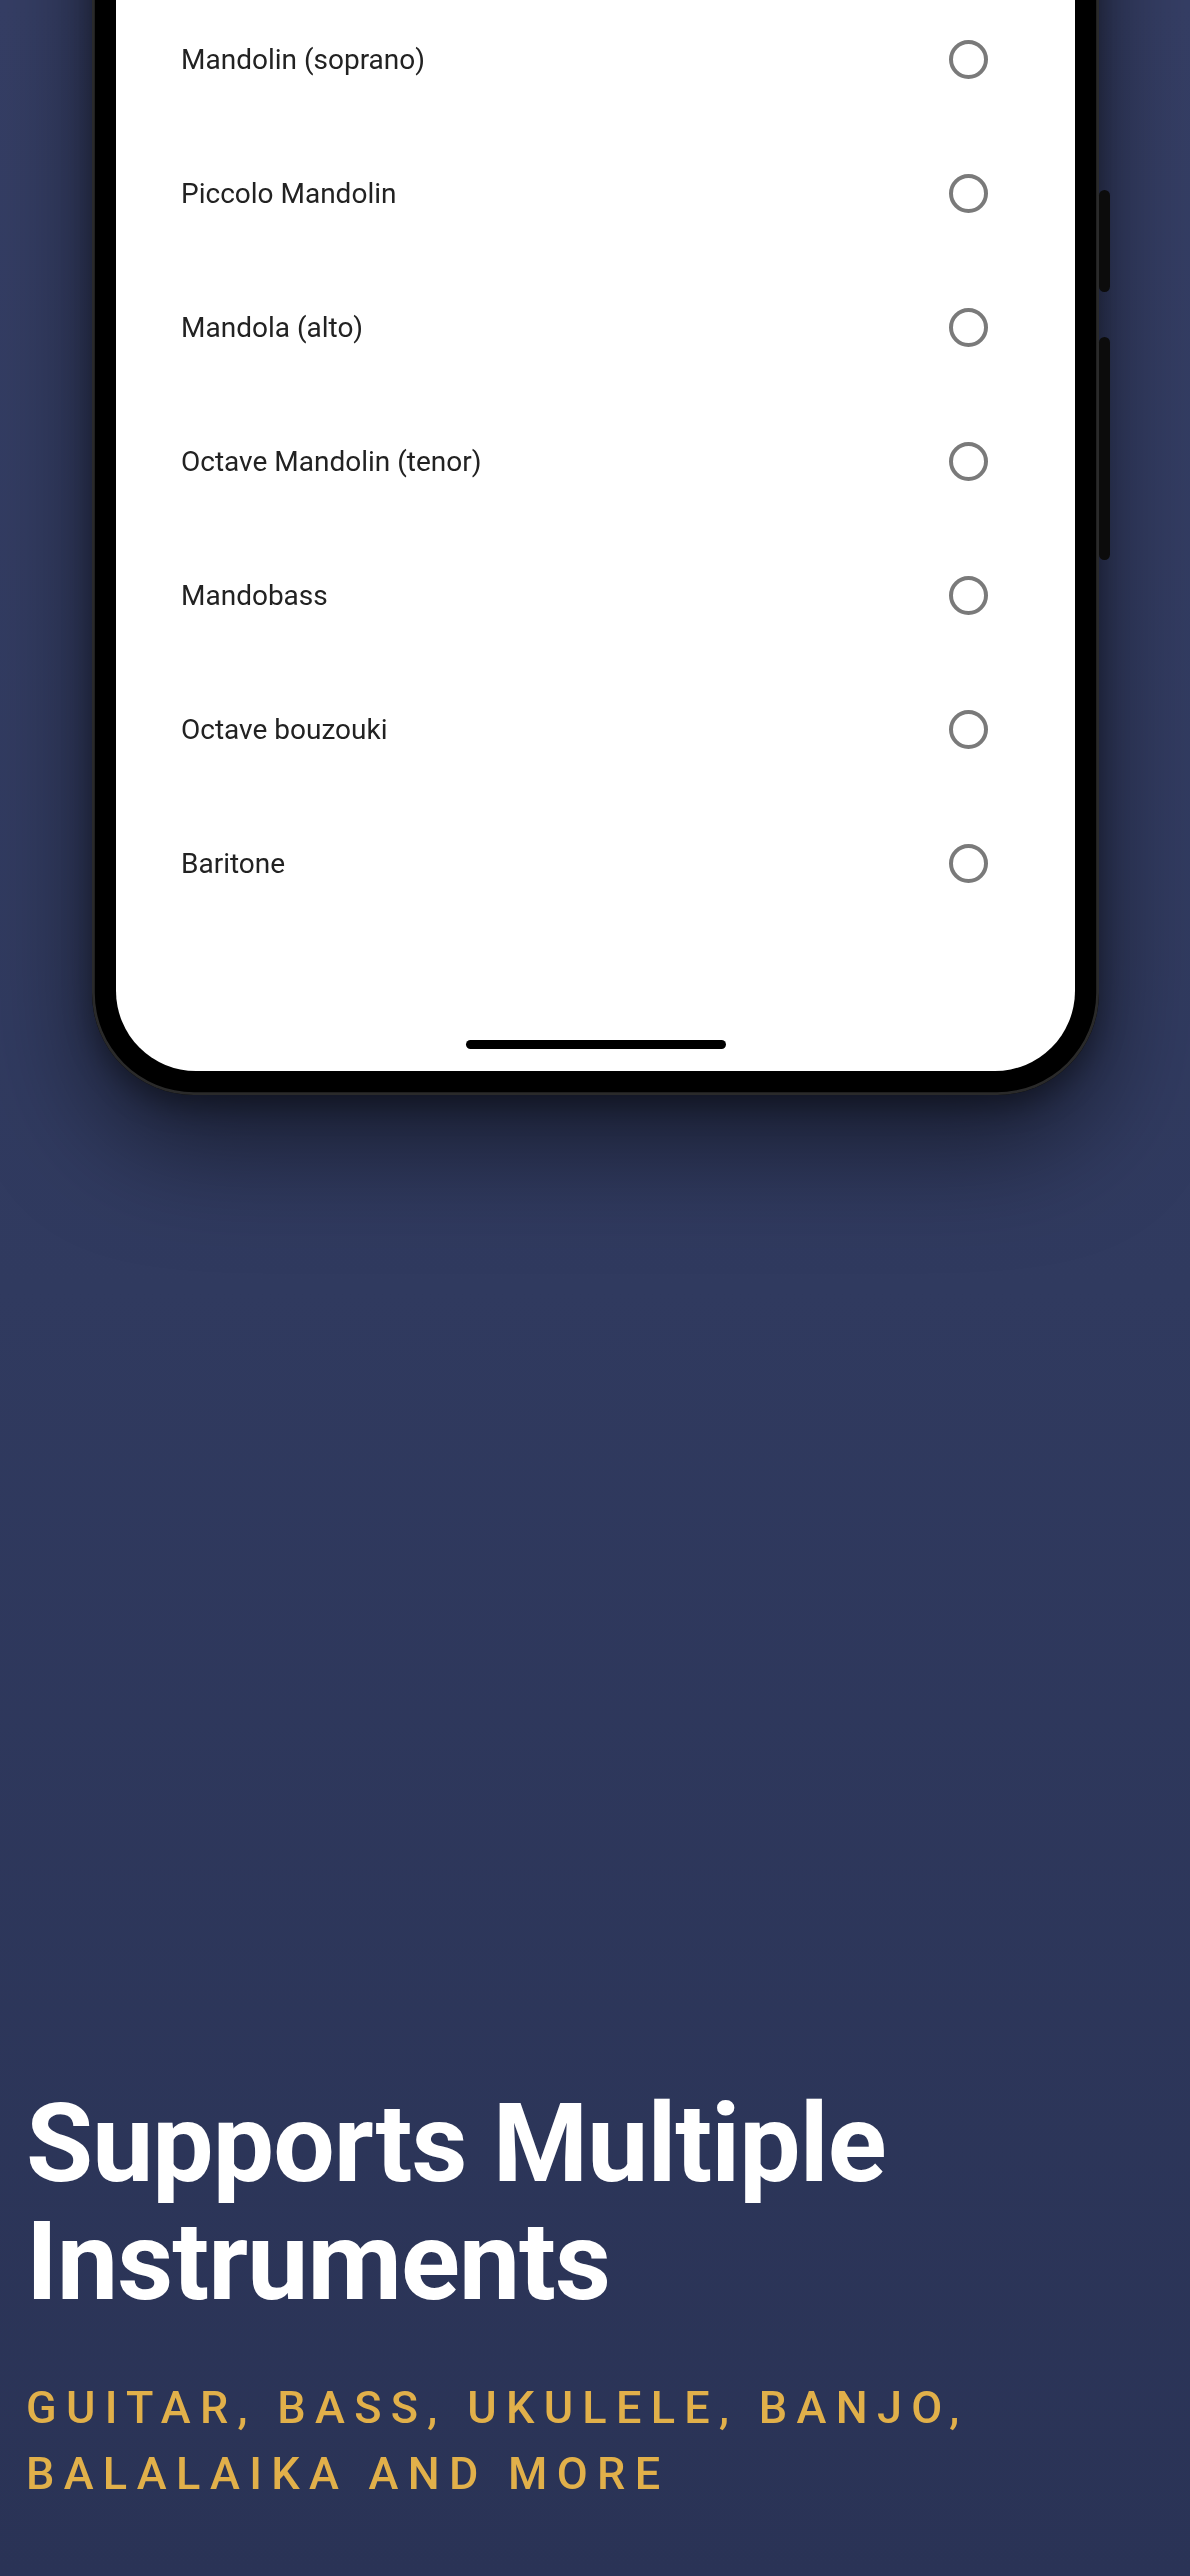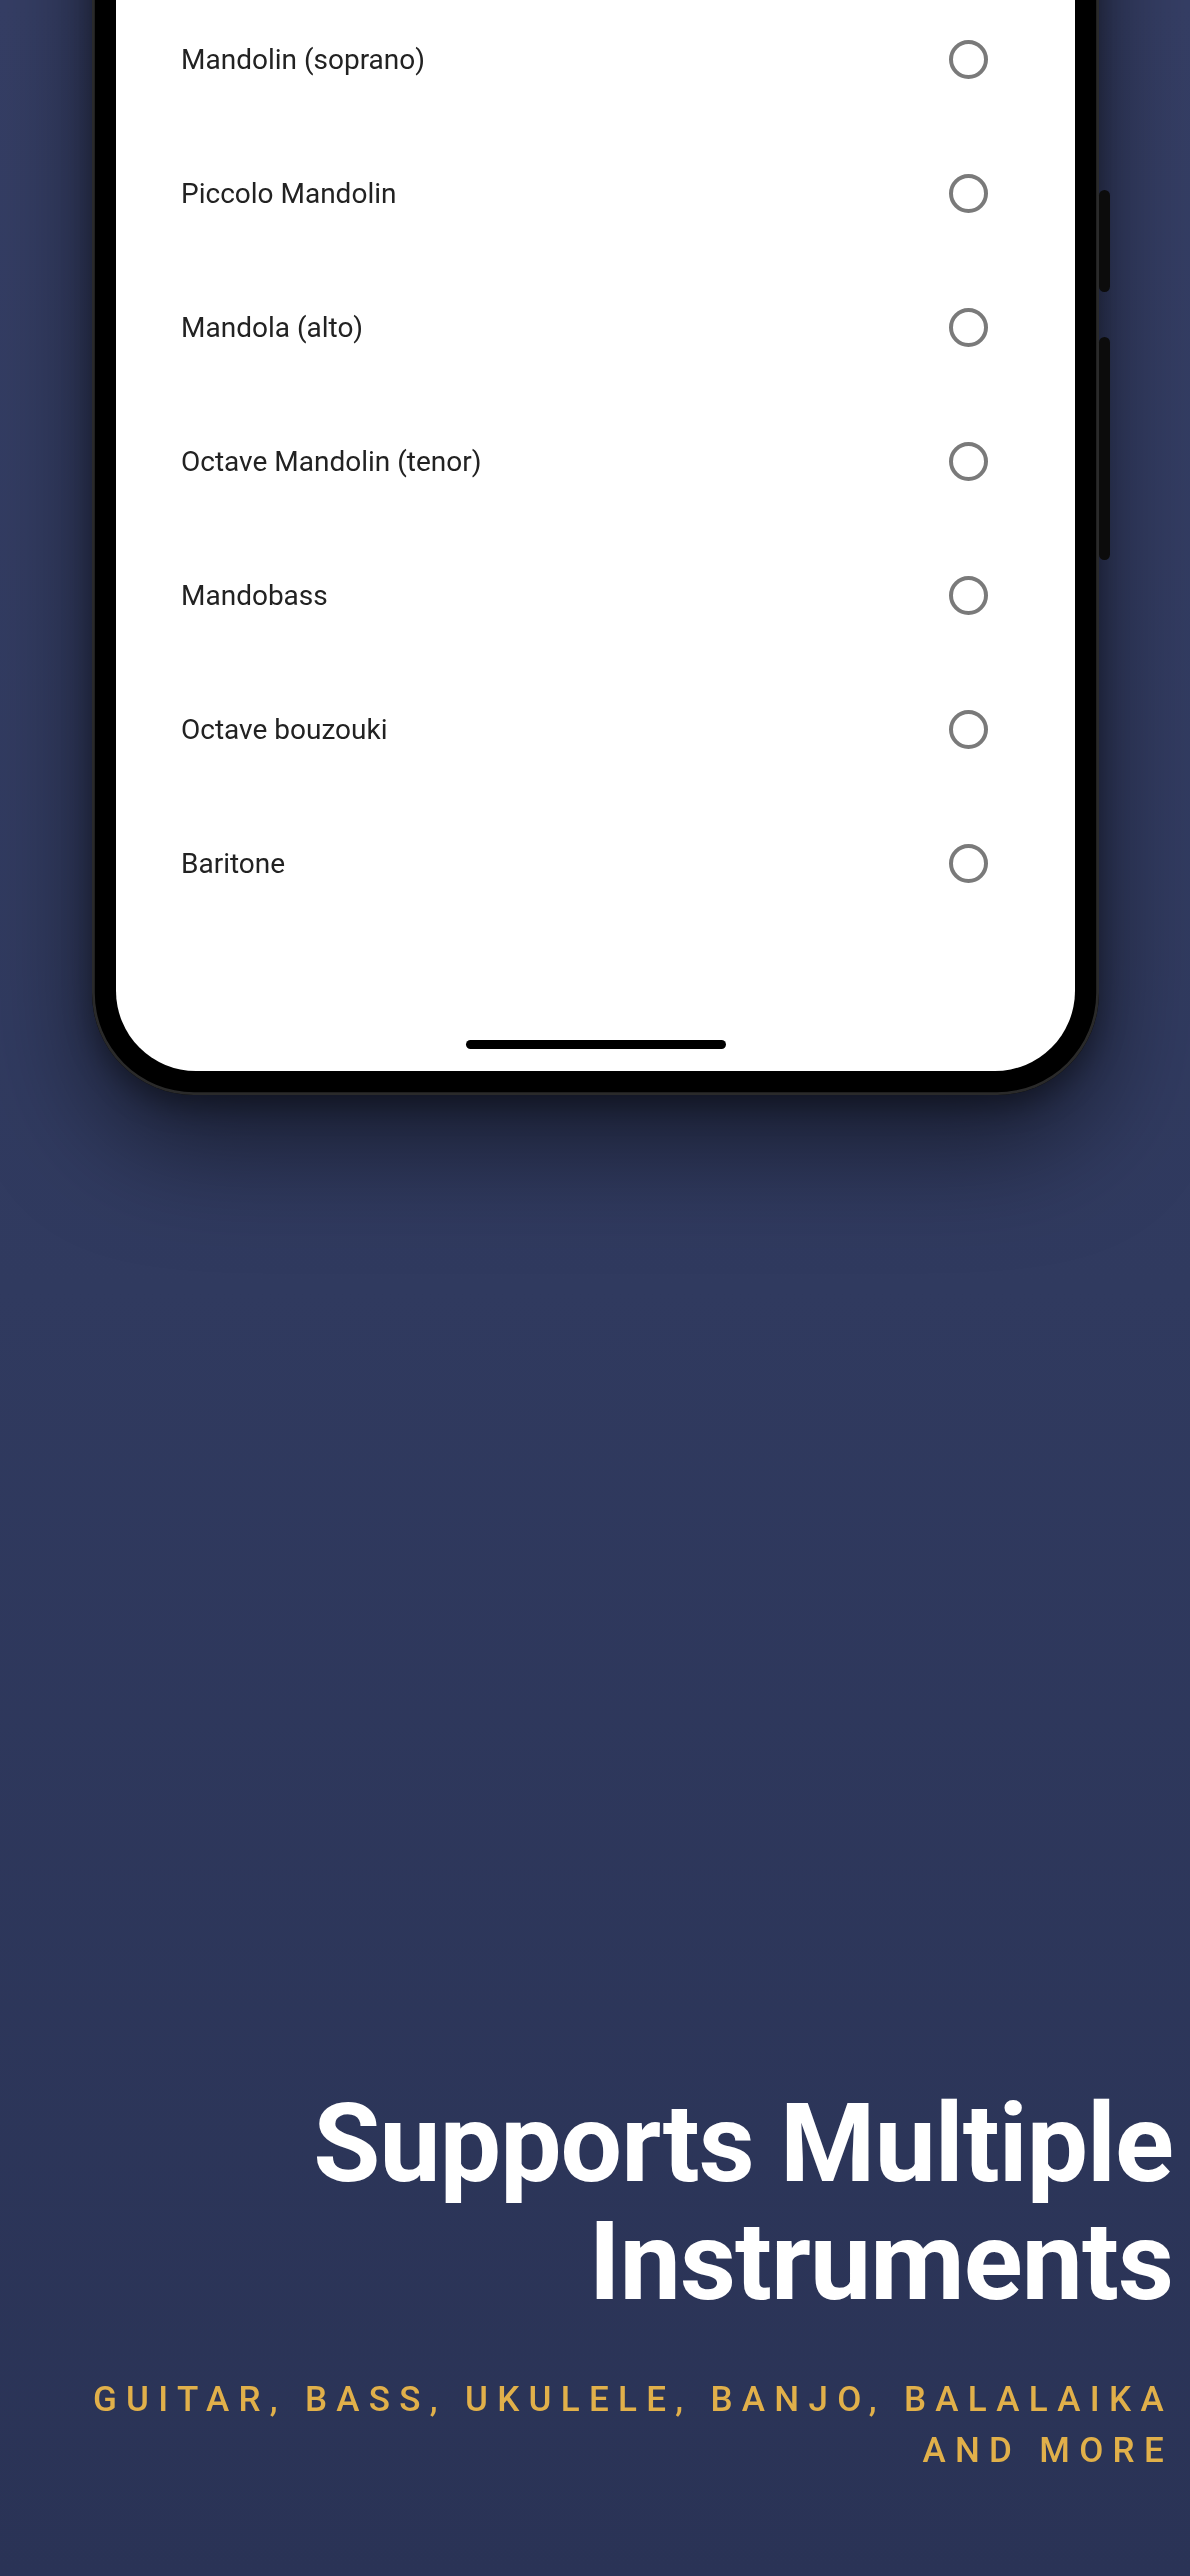--- a/index.html
+++ b/index.html
@@ -63,34 +63,34 @@
     .home-indicator {
       position: absolute;
       left: 50%; transform: translateX(-50%);
       bottom: 22px;
       width: 260px; height: 9.3px;
       background: #000; border-radius: 9.3px;
     }
     .promo {
       position: absolute;
       left: 0; right: 0; top: 2086px;
-      text-align: right;
-      padding: 0 18px;
+      text-align: left;
+      padding: 0 26px;
     }
     .promo-title {
       color: #fff;
       font-size: 109px;
       line-height: 1.08;
       font-weight: 700;
       letter-spacing: -0.9px;
       margin-bottom: 54px;
     }
     .promo-sub {
       color: #e1b04a;
-      font-size: 35px;
+      font-size: 45px;
       line-height: 1.45;
       font-weight: 500;
       letter-spacing: 9.3px;
     }
   </style>
 </head>
 <body>
 
 <div class="phone-frame">
   <div class="phone-side-btn side-btn-1"></div>

